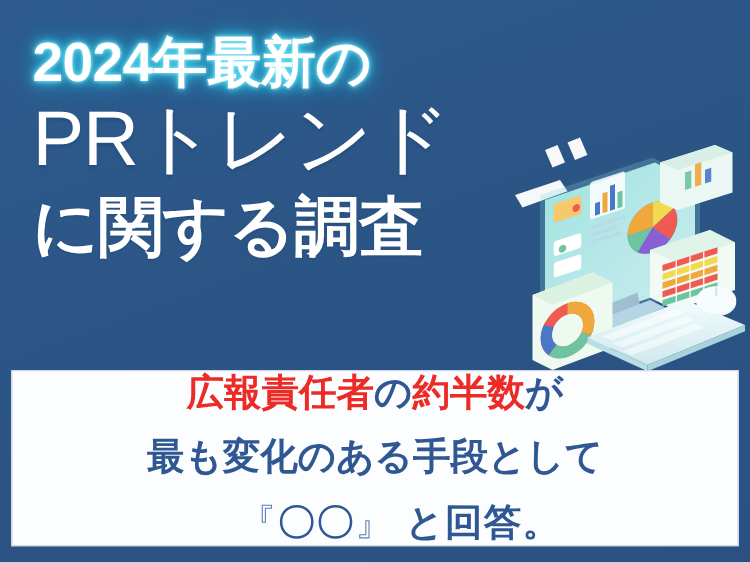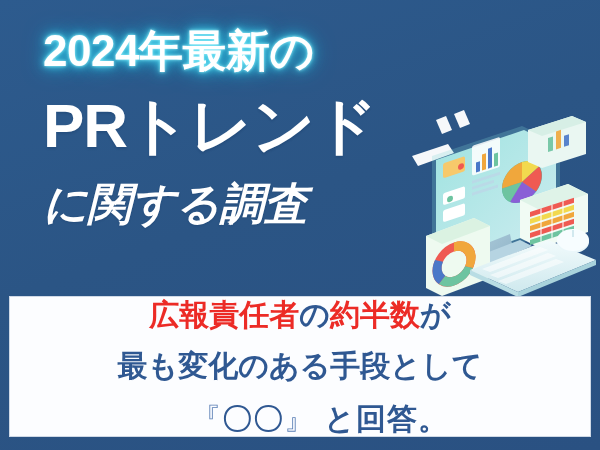--- a/index.html
+++ b/index.html
@@ -17,21 +17,21 @@
     position: relative;
     width: 600px;
     height: 450px;
     background: linear-gradient(160deg, #2d5b8e 0%, #2b5585 45%, #2a5182 100%);
     overflow: hidden;
   }
 
   
   .headline {
     position: absolute;
-    left: 43px;
+    left: 26px;
     top: 28px;
     width: 430px;
     z-index: 5;
   }
 
   .line-1 {
     font-size: 44px;
     font-weight: 700;
     line-height: 1.06;
     color: #ffffff;
@@ -39,39 +39,38 @@
     white-space: nowrap;
     text-shadow:
       0 0 3px #9ff4ff,
       0 0 7px #4fd8ee,
       0 0 13px #27b9dd,
       0 0 22px #1aa5cf;
   }
 
   .line-2 {
     font-size: 62px;
-    font-weight: 700;
+    font-weight: 400;
     line-height: 1.08;
     color: #ffffff;
     letter-spacing: -1px;
     white-space: nowrap;
-    margin-top: 18px;
+    margin-top: 4px;
     text-shadow: 0 2px 2px rgba(10, 40, 75, 0.18);
   }
 
   .line-3 {
-    font-size: 44px;
+    font-size: 52px;
     font-weight: 700;
     line-height: 1.08;
     color: #ffffff;
     letter-spacing: -0.5px;
     white-space: nowrap;
-    margin-top: 20px;
+    margin-top: 8px;
     text-shadow: 0 1px 2px rgba(10, 40, 75, 0.18);
-    font-style: italic;
   }
 
   
   .illustration {
     position: absolute;
     right: 0px;
     top: 108px;
     width: 190px;
     height: 192px;
     z-index: 3;

